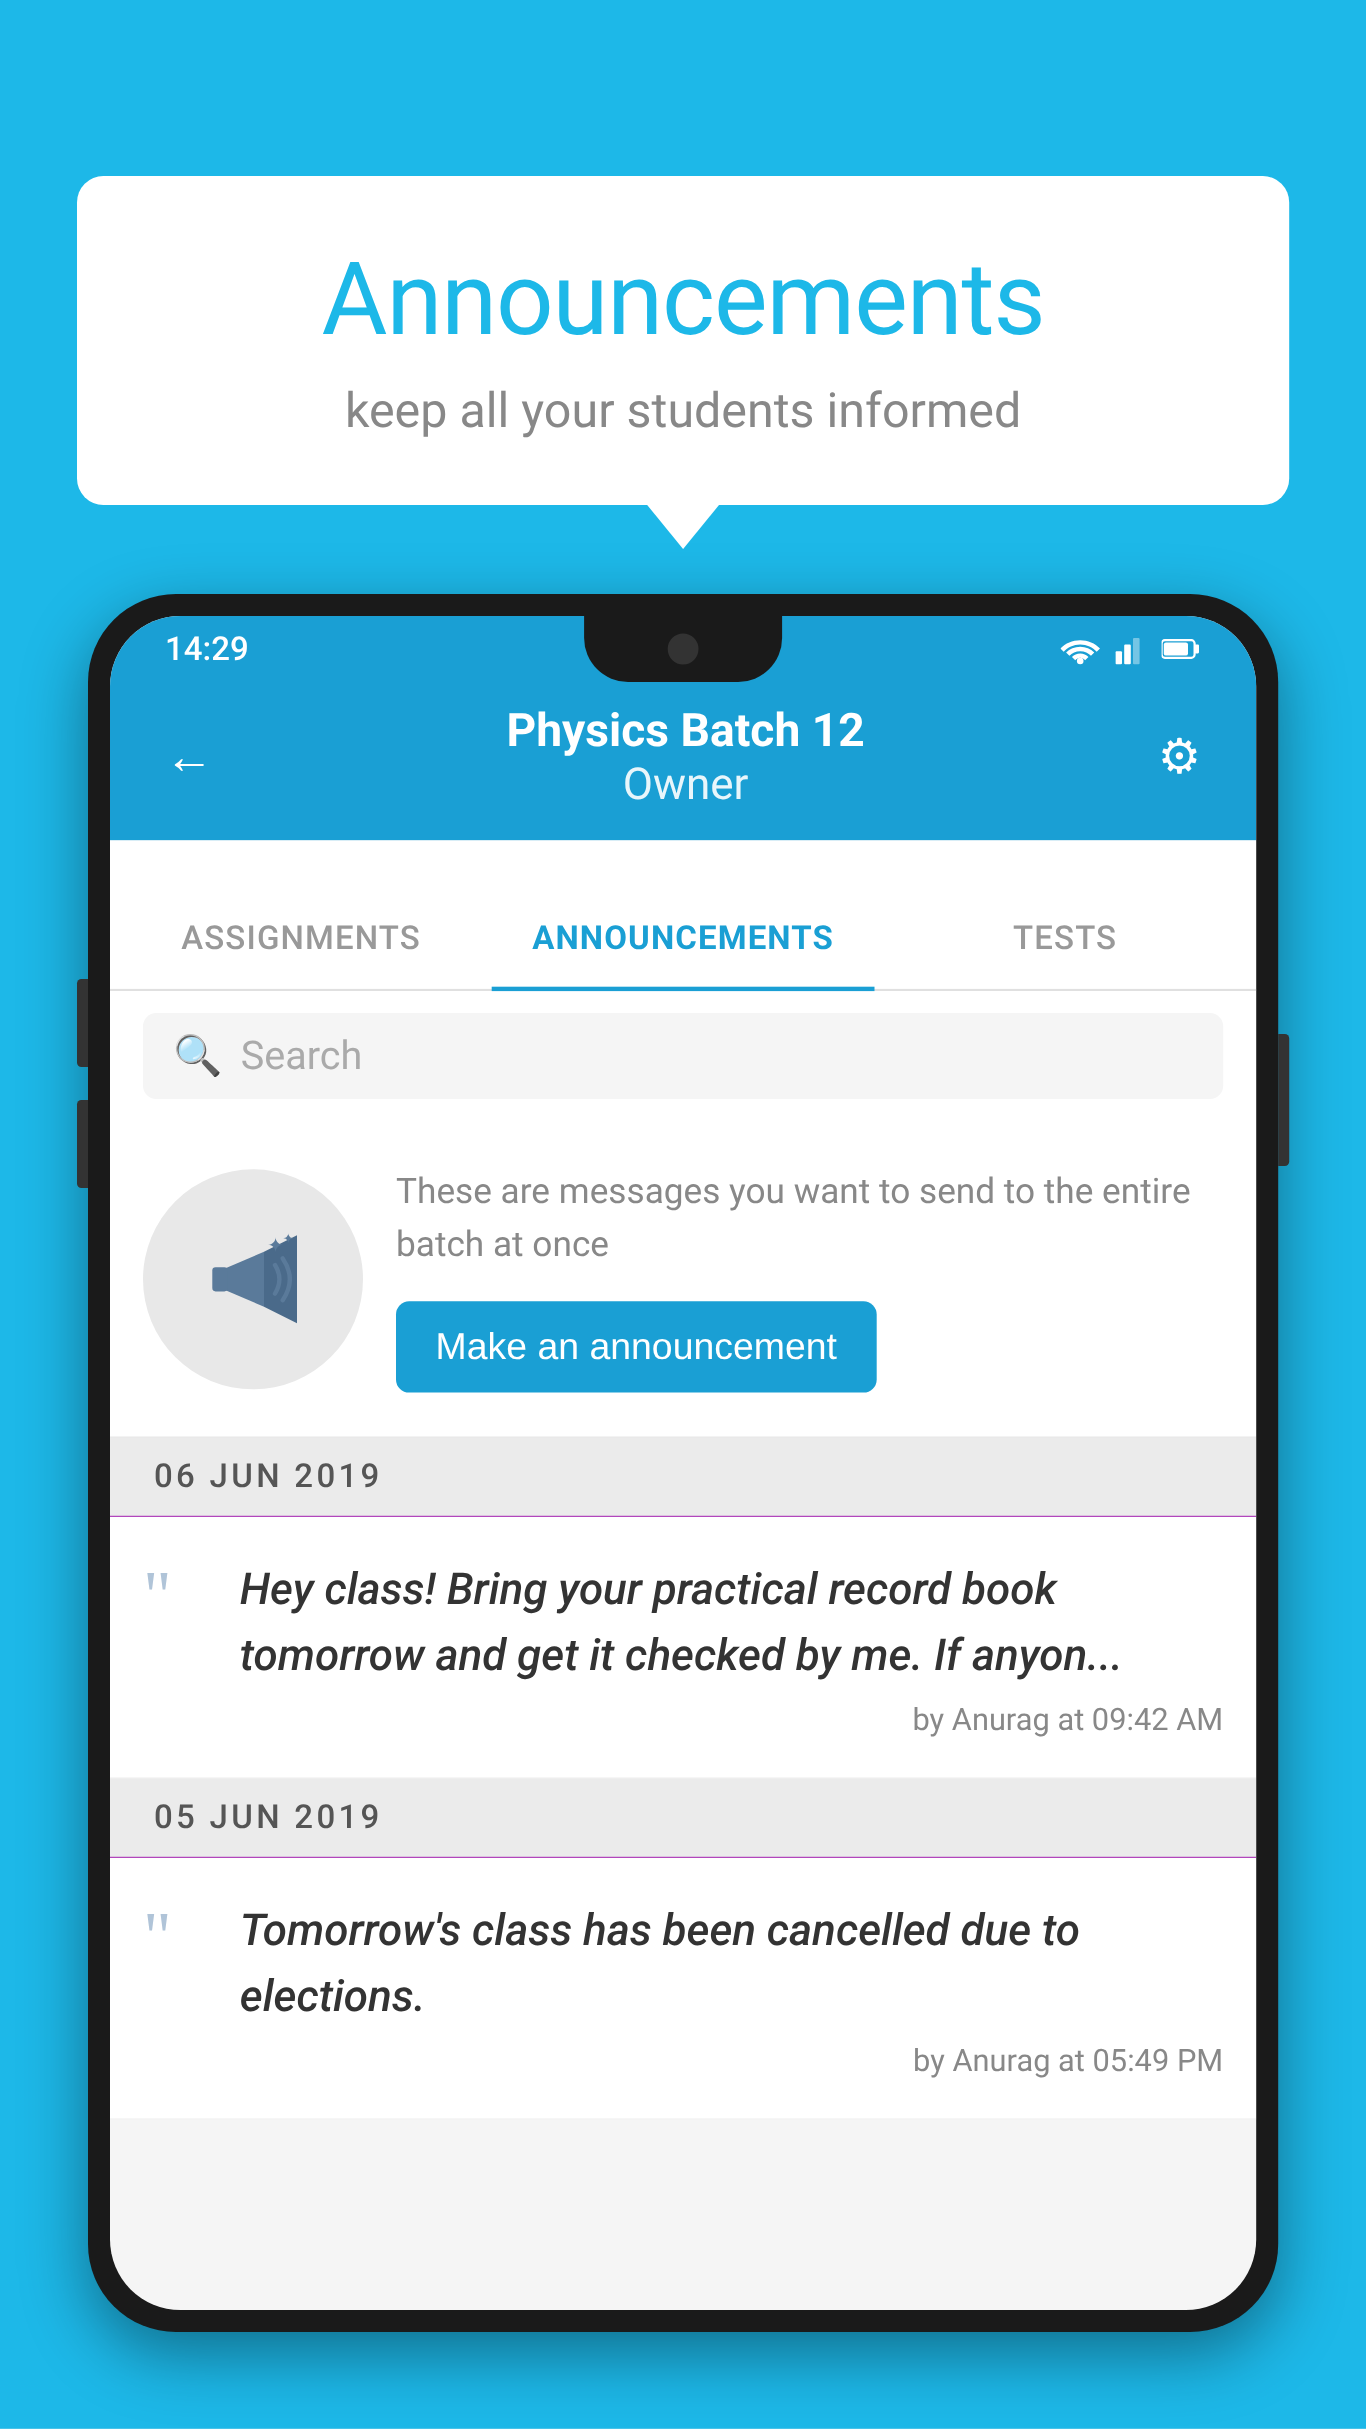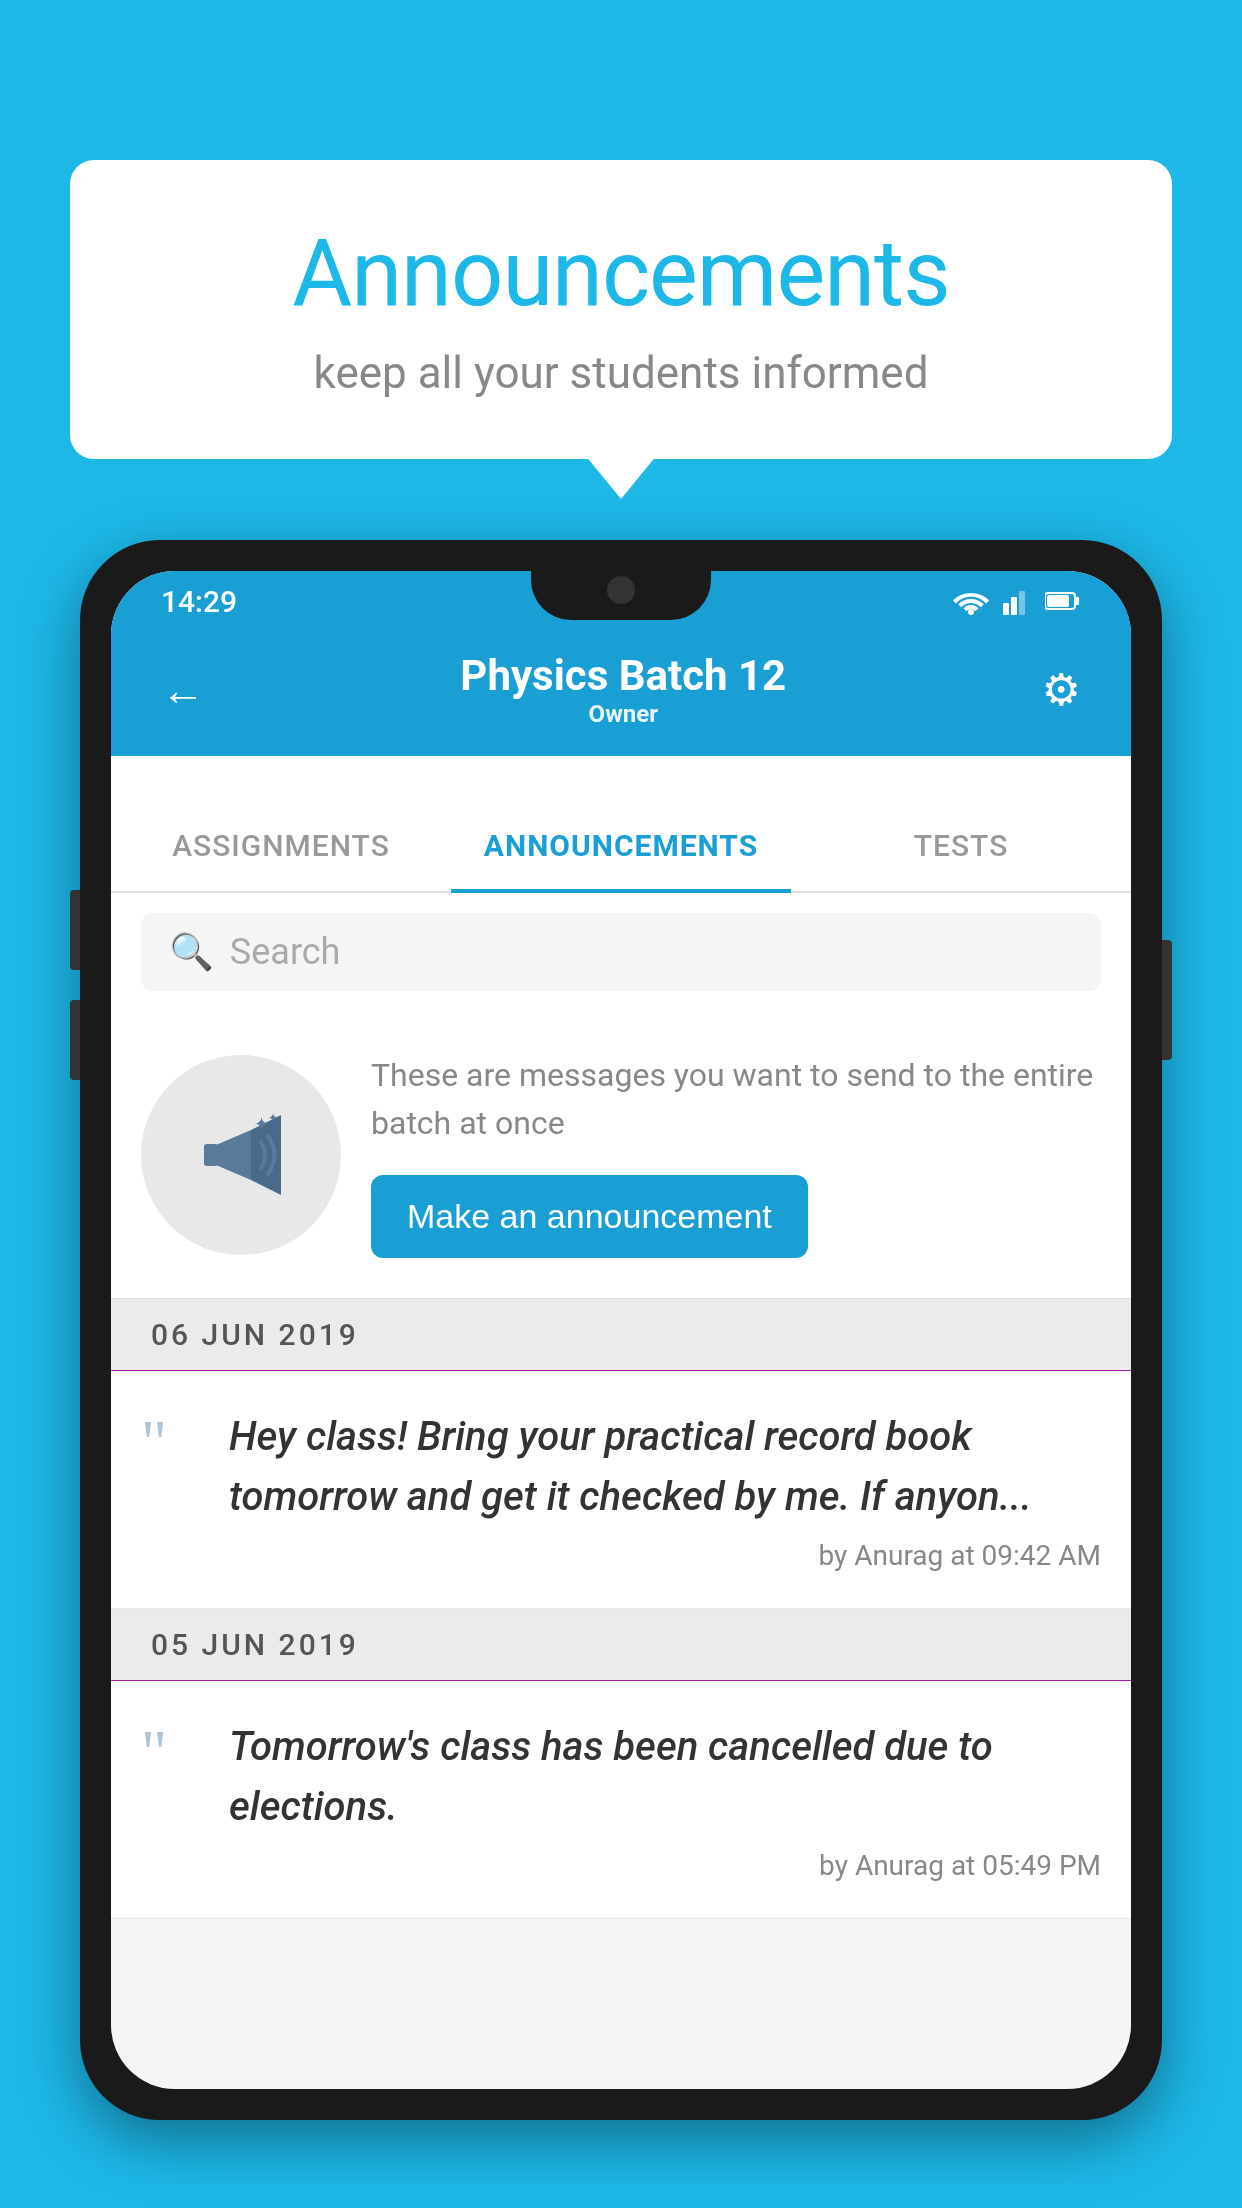--- a/index.html
+++ b/index.html
@@ -61,21 +61,21 @@
       position: absolute;
       top: 540px;
       left: 80px;
       right: 80px;
       bottom: 0;
     }
 
     .phone {
       background: #1a1a1a;
       border-radius: 80px;
-      padding: 31px;
+      padding: 20px;
       position: relative;
       height: 1580px;
       box-shadow: 0 20px 60px rgba(0,0,0,0.4);
     }
 
     
     .phone::before {
       content: '';
       position: absolute;
       top: 20px;
@@ -154,22 +154,22 @@
     }
 
     .header-title {
       color: white;
       font-size: 42px;
       font-weight: 700;
     }
 
     .header-subtitle {
       color: rgba(255,255,255,0.9);
-      font-size: 24px;
-      font-weight: 700;
+      font-size: 40px;
+      font-weight: 400;
     }
 
     .header-settings {
       color: white;
       font-size: 44px;
     }
 
     
     .tabs-bar {
       background: white;

